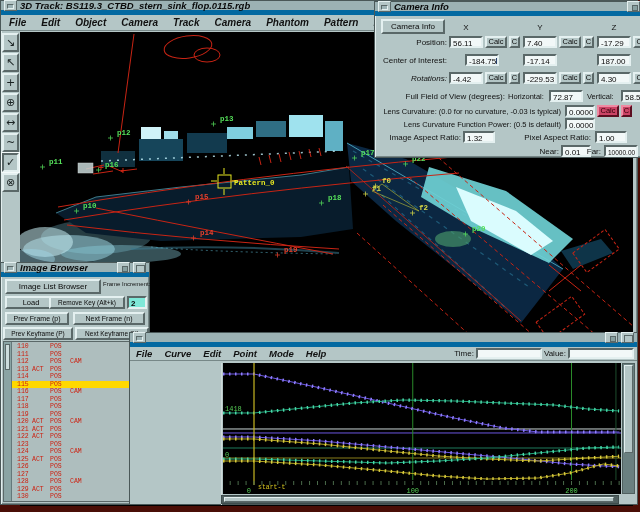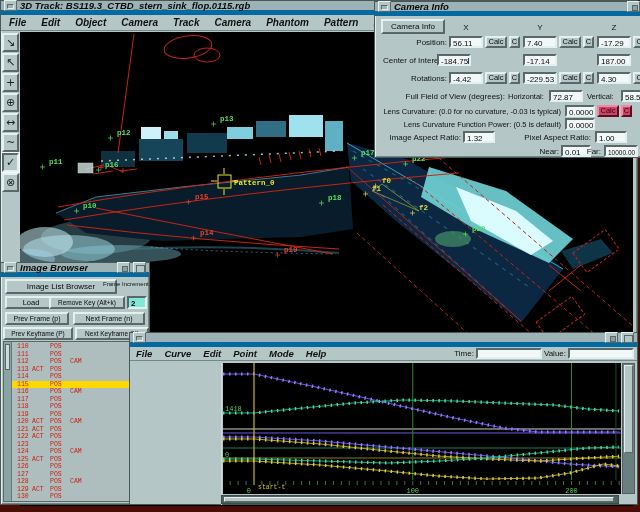--- a/index.html
+++ b/index.html
@@ -237,24 +237,24 @@
           <span class="ci-rowlabel" style="left: 0px; top: 21px; width: 72px;">Position:</span>
           <span class="field ci-field" style="left: 74px; top: 19px;">56.11</span>
           <span class="btn ci-calc" style="left: 110px; top: 19px;">Calc</span>
           <span class="btn ci-c" style="left: 134px; top: 19px;">C</span>
           <span class="field ci-field" style="left: 148px; top: 19px;">7.40</span>
           <span class="btn ci-calc" style="left: 184px; top: 19px;">Calc</span>
           <span class="btn ci-c" style="left: 208px; top: 19px;">C</span>
           <span class="field ci-field" style="left: 222px; top: 19px;">-17.29</span>
           <span class="btn ci-calc" style="left: 258px; top: 19px;">Calc</span>
           <span class="ci-rowlabel" style="left: 0px; top: 39px; width: 72px;">Center of Interest:</span>
-          <span class="field ci-field" style="left: 62px; top: 37px; text-decoration: underline;">-184.75<span class="caret"></span></span>
+          <span class="field ci-field" style="left: 90px; top: 37px; text-decoration: underline;">-184.75<span class="caret"></span></span>
           <span class="field ci-field" style="left: 148px; top: 37px;">-17.14</span>
           <span class="field ci-field" style="left: 222px; top: 37px;">187.00</span>
-          <span class="ci-rowlabel" style="left: 0px; top: 57px; width: 72px;">Rotations:</span>
+          <span class="ci-rowlabel" style="left: 0px; top: 57px; width: 72px; font-style: italic;">Rotations:</span>
           <span class="field ci-field" style="left: 74px; top: 55px;">-4.42</span>
           <span class="btn ci-calc" style="left: 110px; top: 55px;">Calc</span>
           <span class="btn ci-c" style="left: 134px; top: 55px;">C</span>
           <span class="field ci-field" style="left: 148px; top: 55px;">-229.53</span>
           <span class="btn ci-calc" style="left: 184px; top: 55px;">Calc</span>
           <span class="btn ci-c" style="left: 208px; top: 55px;">C</span>
           <span class="field ci-field" style="left: 222px; top: 55px;">4.30</span>
           <span class="btn ci-calc" style="left: 258px; top: 55px;">Calc</span>
         </div>
 
@@ -285,21 +285,21 @@
   </div>
 
   <div class="win" id="image-browser">
     <div class="titlebar">
       <div class="tbtn menu"></div>
       <span class="t">Image Browser</span>
       <span class="spacer"></span>
       <div class="tbtn dot"></div>
       <div class="tbtn max"></div>
     </div>
-    <span class="btn ib-abs" style="left:4px;top:16px;width:112px;height:15px;line-height:11px;font-size:8px">Image List Browser</span>
+    <span class="btn ib-abs" style="left:4px;top:16px;width:96px;height:15px;line-height:11px;font-size:8px">Image List Browser</span>
     <span class="ib-abs" style="left:102px;top:18px;width:46px;font-size:6px">Frame Increment:</span>
     <span class="btn ib-abs" style="left:4px;top:33px;width:52px;height:13px;line-height:9px">Load</span>
     <span class="btn ib-abs" style="left:48px;top:33px;width:76px;height:13px;line-height:9px;font-size:6.5px">Remove Key (Alt+k)</span>
     <span class="field ib-abs" style="left:126px;top:33px;width:20px;height:13px;background:#7fe8d8;font-weight:bold">2</span>
     <span class="btn ib-abs" style="left:4px;top:49px;width:64px;height:13px;line-height:9px;font-size:7px">Prev Frame (p)</span>
     <span class="btn ib-abs" style="left:72px;top:49px;width:72px;height:13px;line-height:9px;font-size:7px">Next Frame (n)</span>
     <span class="btn ib-abs" style="left:2px;top:64px;width:70px;height:13px;line-height:9px;font-size:6.5px">Prev Keyframe (P)</span>
     <span class="btn ib-abs" style="left:74px;top:64px;width:74px;height:13px;line-height:9px;font-size:6.5px">Next Keyframe (N)</span>
     <div id="ib-list">
       <div id="ib-scroll">

